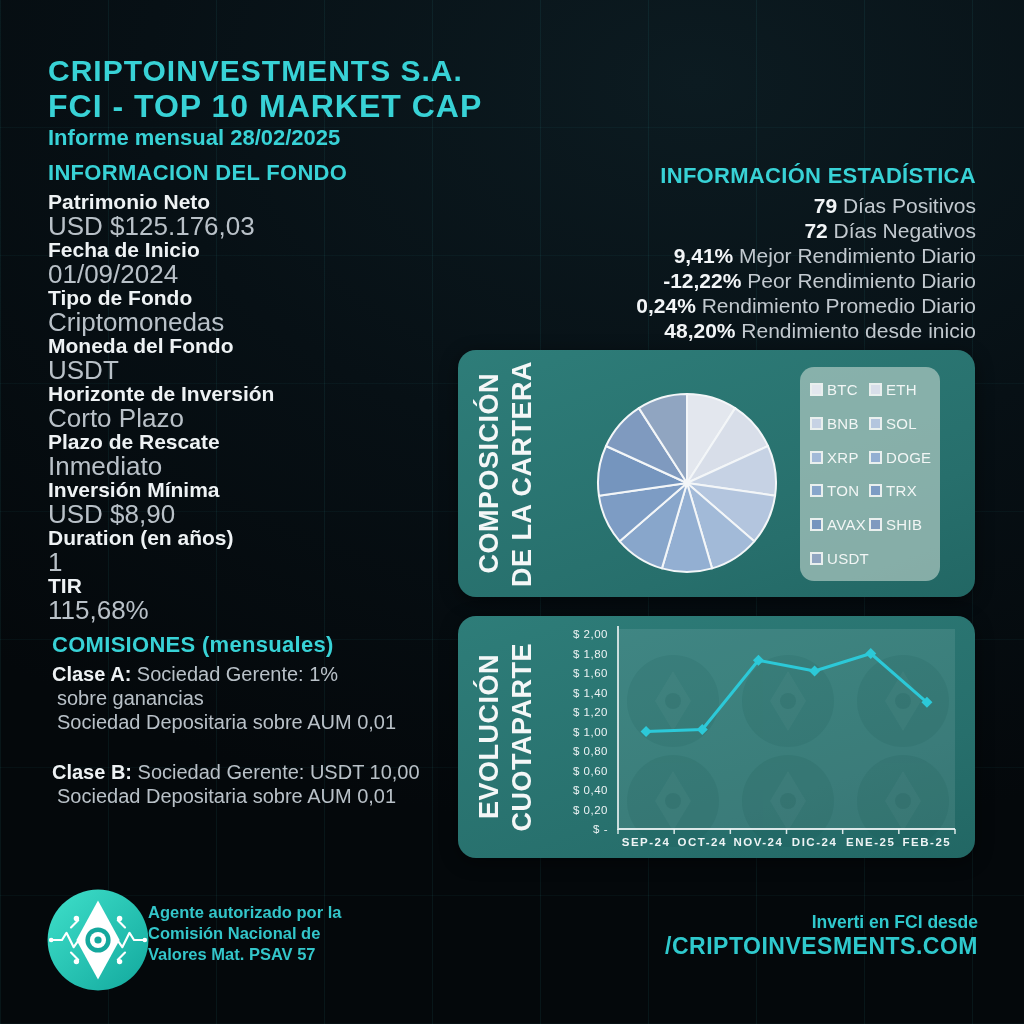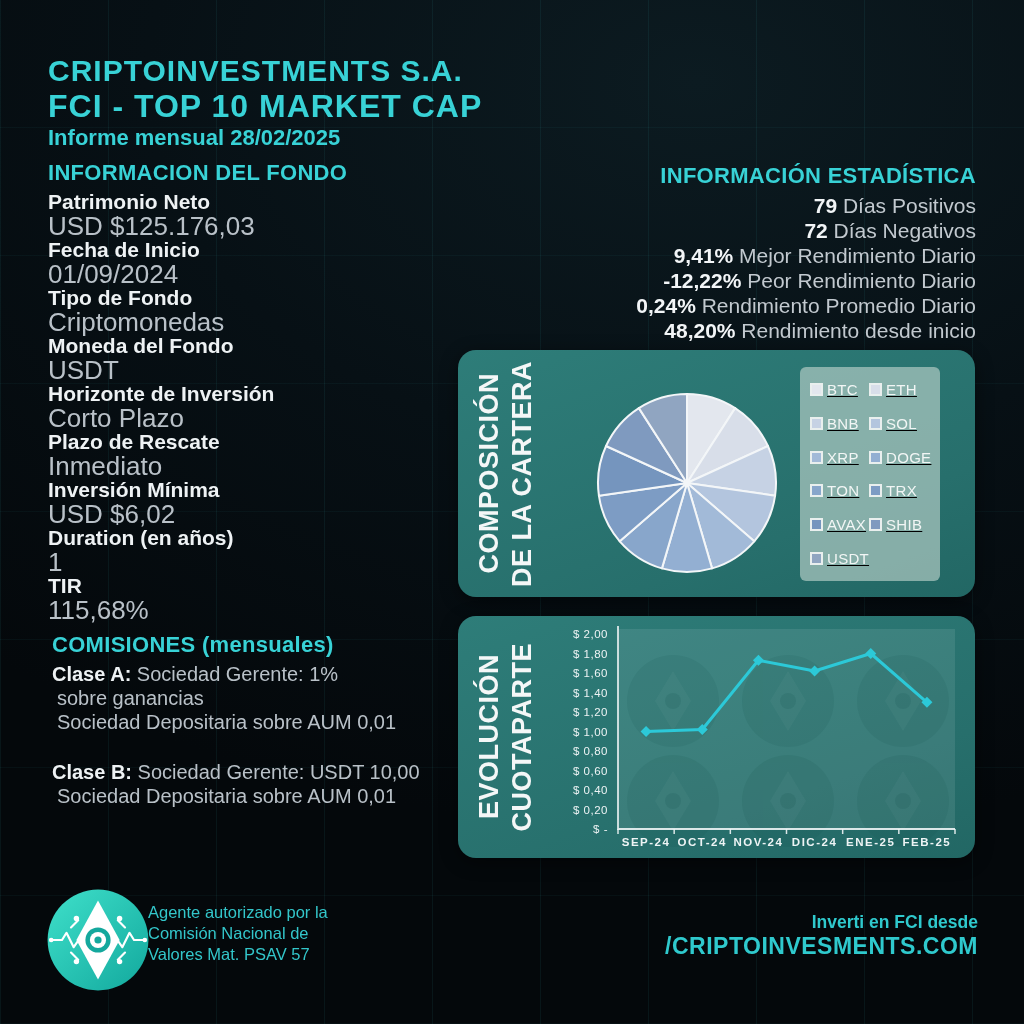--- a/index.html
+++ b/index.html
@@ -39,29 +39,29 @@
         background:linear-gradient(160deg,#2e7d79 0%,#276f6c 70%,#226764 100%);
         box-shadow:0 4px 18px rgba(0,0,0,0.45);}
   .pie-card{top:350px;height:247px;}
   .line-card{top:616px;height:242px;}
   .vtitle{position:absolute;left:16px;top:0;bottom:0;display:flex;flex-direction:row;
           align-items:center;justify-content:flex-start;gap:2px;}
   .vtitle span{writing-mode:vertical-rl;transform:rotate(180deg);
           color:#f4f7f7;font-weight:bold;font-size:27px;letter-spacing:.5px;line-height:31px;}
   #pie-svg{position:absolute;left:138px;top:42px;}
   .legend{position:absolute;left:342px;top:17px;width:140px;height:214px;
-          background:rgba(172,199,193,0.72);border-radius:6px;box-sizing:border-box;
-          padding:14px 10px;display:grid;grid-template-columns:1fr 1fr;align-content:space-between;text-decoration:underline;}
+          background:rgba(172,199,193,0.72);border-radius:14px;box-sizing:border-box;
+          padding:14px 10px;display:grid;grid-template-columns:1fr 1fr;align-content:space-between;}
   .legend-item{display:flex;align-items:center;gap:4px;font-size:15px;color:#f2f6f5;letter-spacing:.3px;}
   .legend-marker{width:9px;height:9px;border:2px solid #e9efee;display:inline-block;flex:0 0 auto;}
   #line-svg{position:absolute;left:0;top:0;}
   
   .footer-logo{position:absolute;left:44px;top:886px;}
   .agent-text{position:absolute;left:148px;top:902px;color:#33c6ca;font-size:16.5px;
-              line-height:21px;font-weight:normal;}
+              line-height:21px;font-weight:bold;}
   .cta{position:absolute;right:46px;top:912px;text-align:right;color:#2fc9cd;}
   .cta .cta-line1{font-size:17.5px;line-height:21px;font-weight:bold;}
   .cta .cta-line2{font-size:23px;line-height:26px;font-weight:bold;letter-spacing:.5px;}
 </style>
 </head>
 <body>
 
 <div class="page">
   <div class="gridlines"></div>
 
@@ -80,21 +80,21 @@
         <div class="f-value">01/09/2024</div>
         <div class="f-label">Tipo de Fondo</div>
         <div class="f-value">Criptomonedas</div>
         <div class="f-label">Moneda del Fondo</div>
         <div class="f-value">USDT</div>
         <div class="f-label">Horizonte de Inversión</div>
         <div class="f-value">Corto Plazo</div>
         <div class="f-label">Plazo de Rescate</div>
         <div class="f-value">Inmediato</div>
         <div class="f-label">Inversión Mínima</div>
-        <div class="f-value">USD $6,02</div>
+        <div class="f-value">USD $8,90</div>
         <div class="f-label">Duration (en años)</div>
         <div class="f-value">1</div>
         <div class="f-label">TIR</div>
         <div class="f-value">115,68%</div>
       </div>
   </section>
 
   <section class="commissions">
     <h3 class="section-heading">COMISIONES (mensuales)</h3>
     <div id="commission-blocks">

